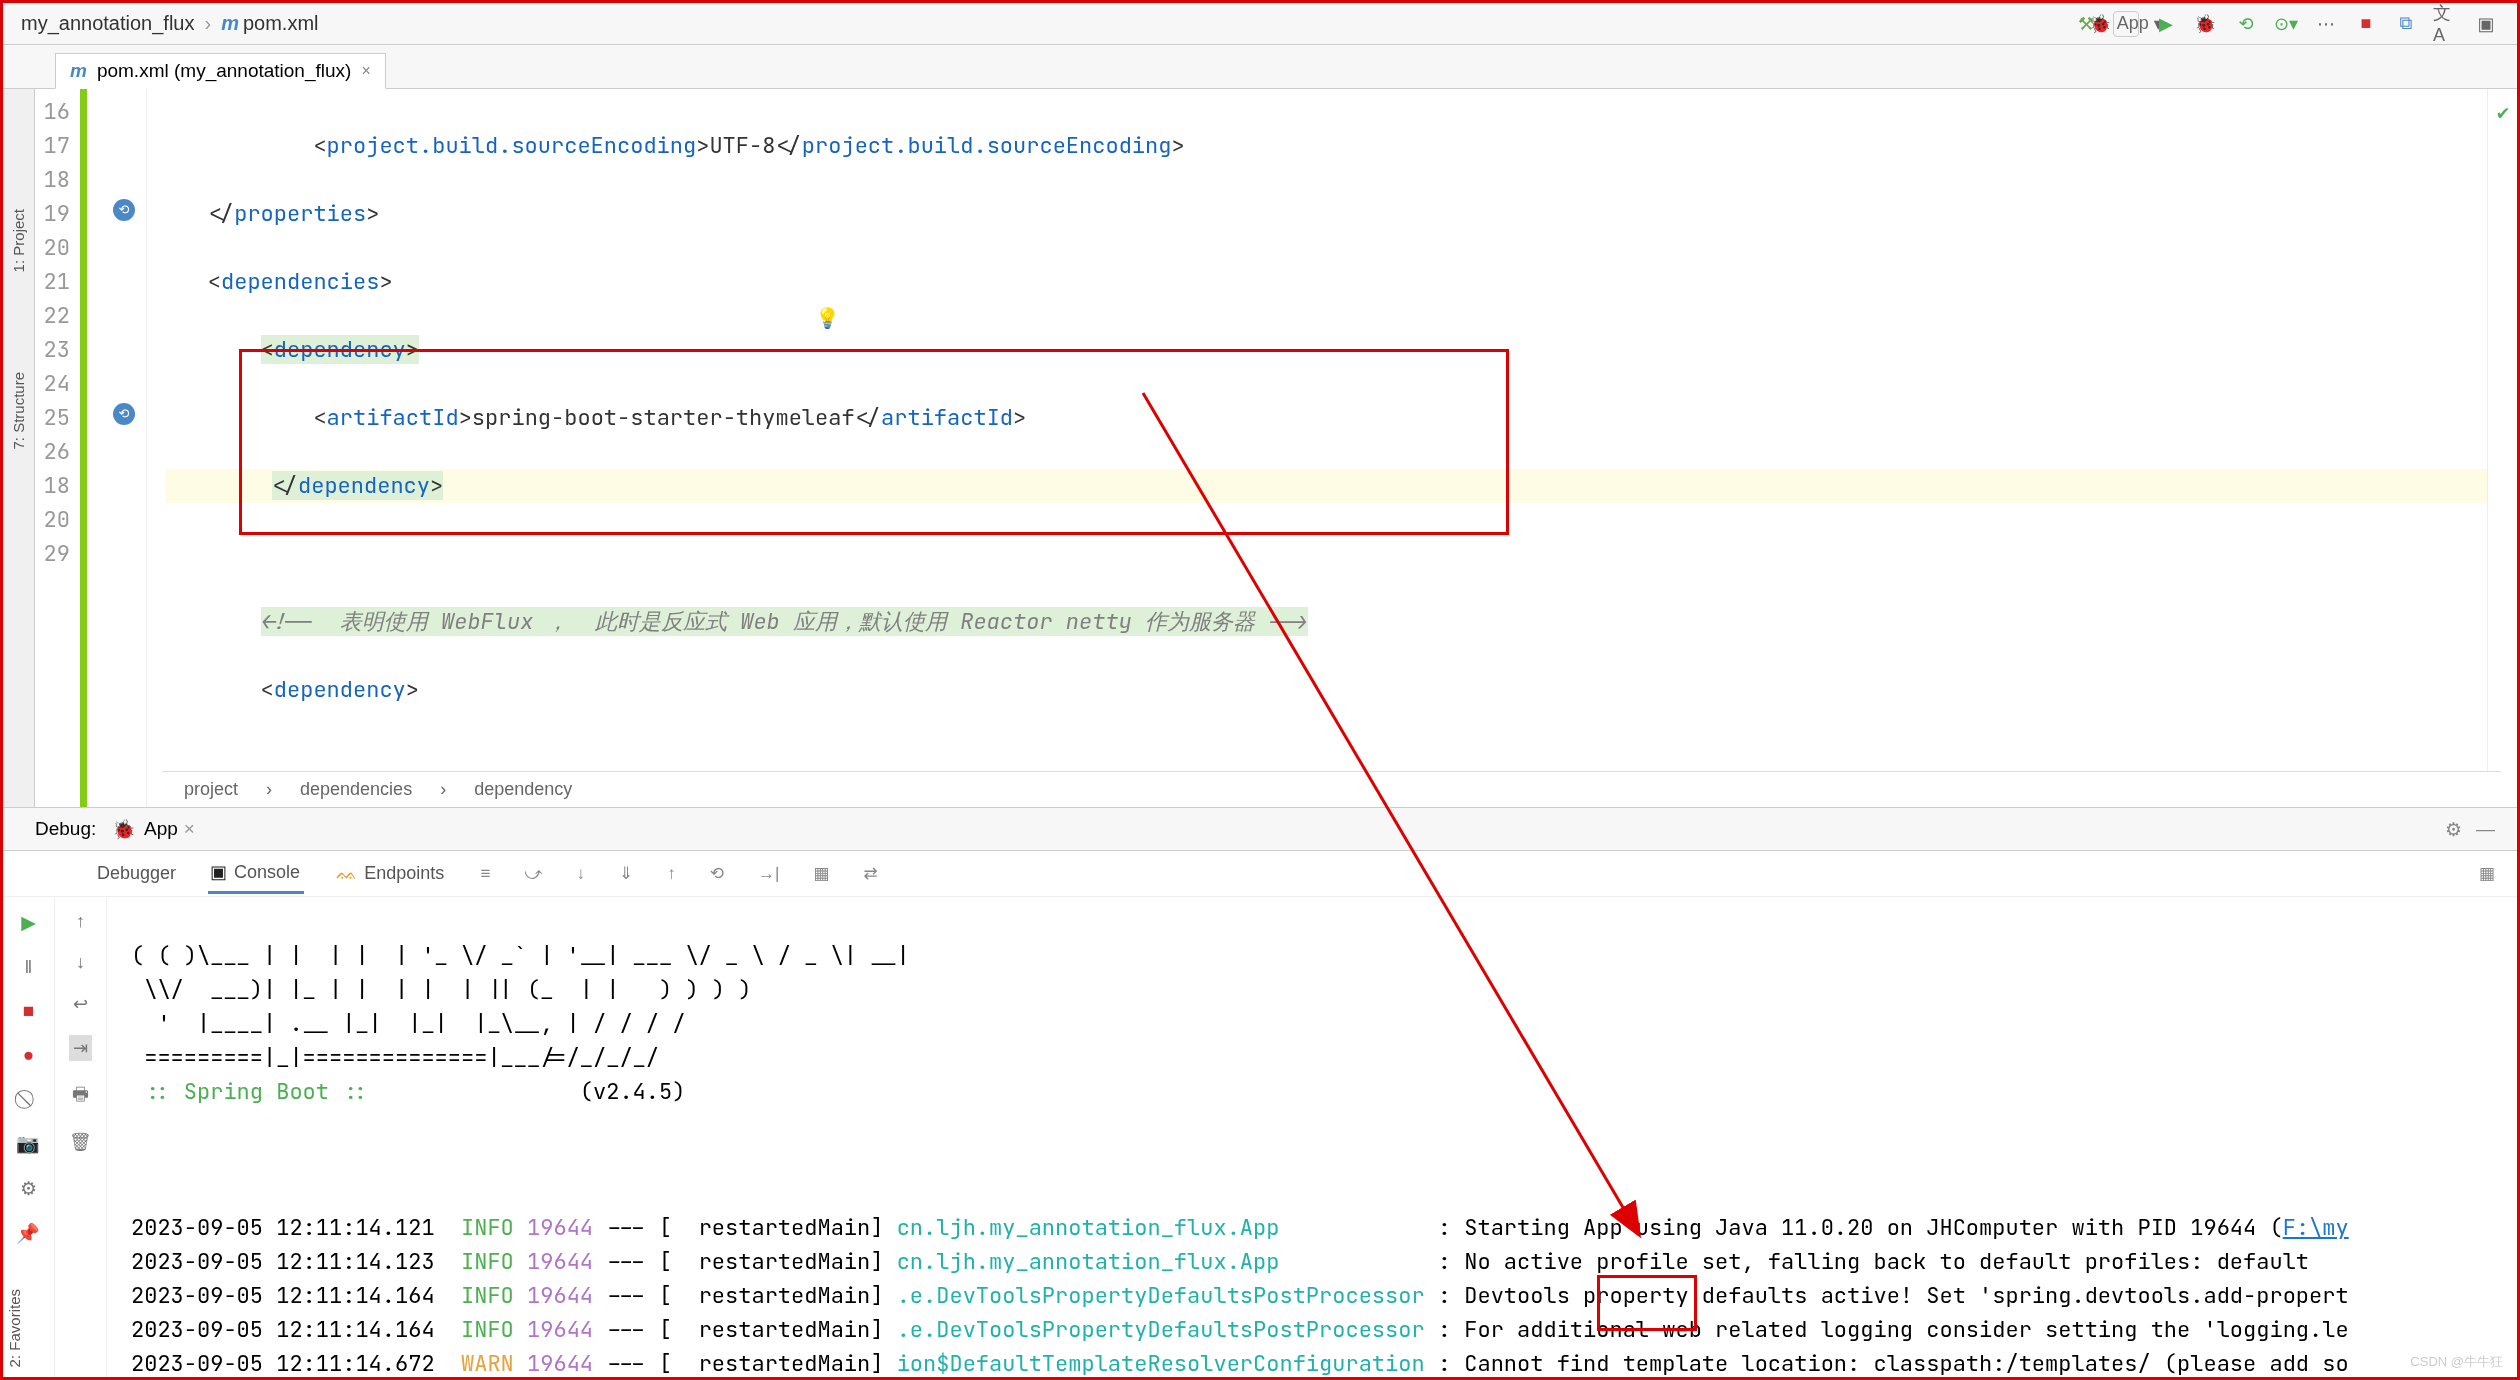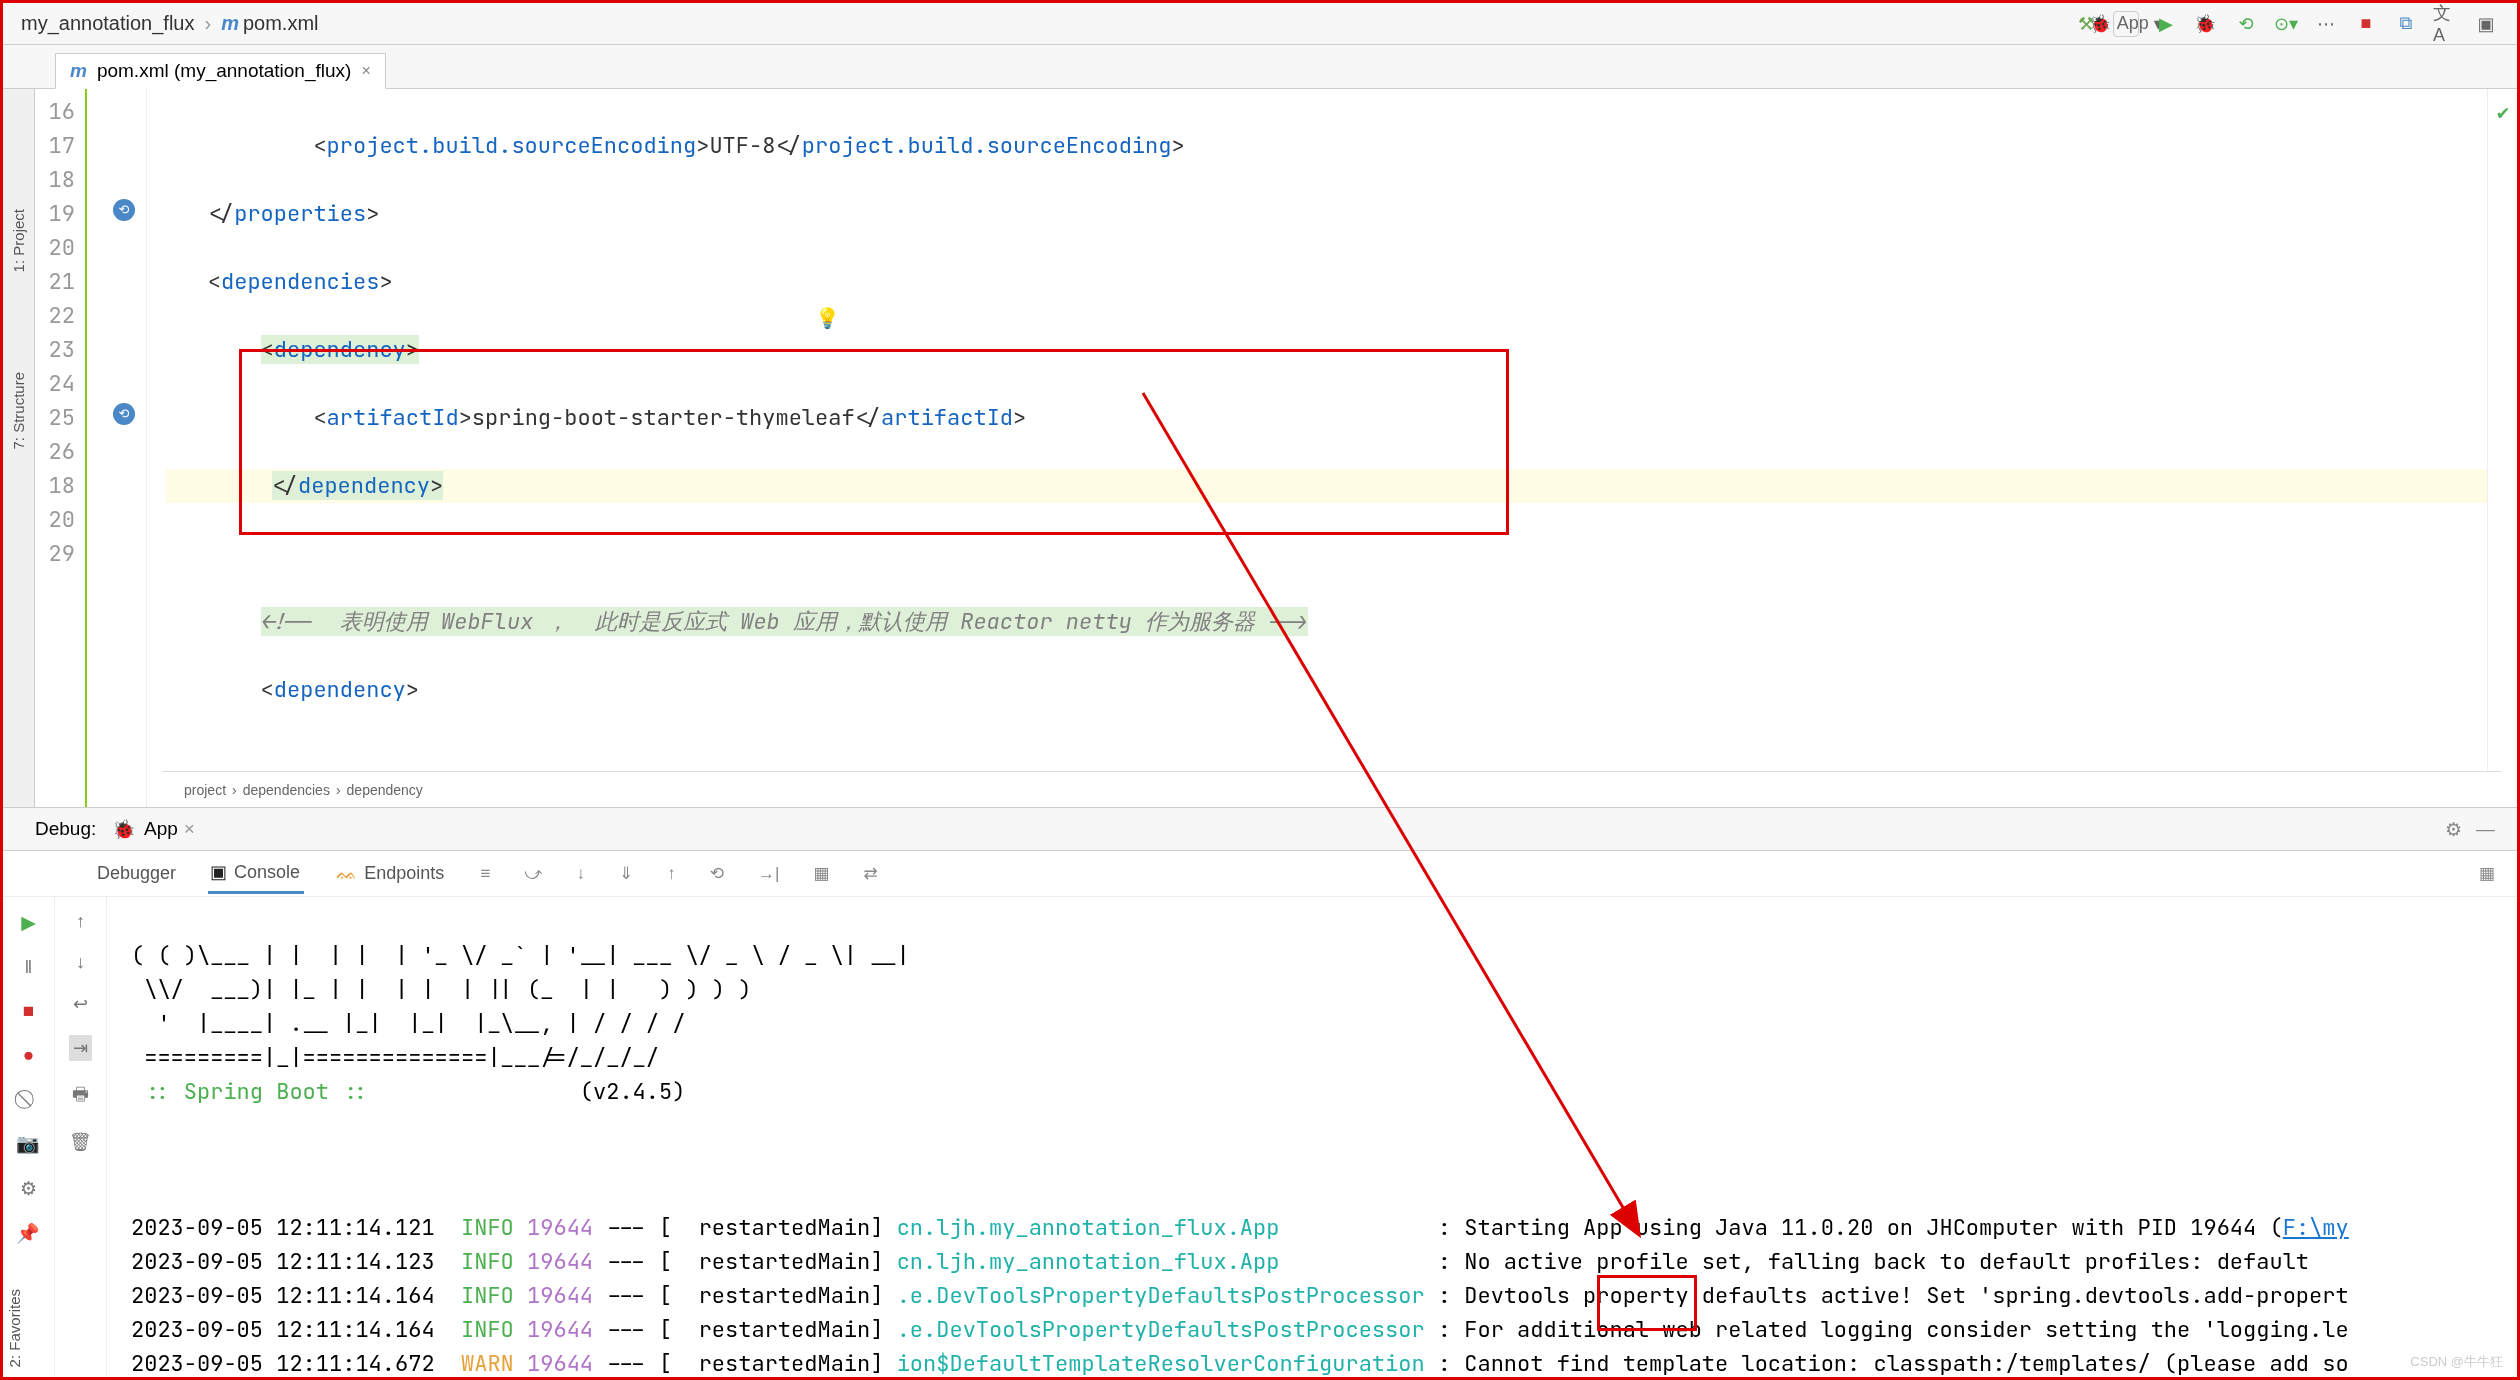--- a/index.html
+++ b/index.html
@@ -18,37 +18,37 @@
 .tabrow { height: 44px; display: flex; align-items: flex-end; padding: 0 22px 0 52px; border-bottom: 1px solid #ccc; background: #f7f7f7; }
 .filetab { background: #fff; border: 1px solid #ccc; border-bottom: 1px solid #fff; padding: 6px 14px; display: flex; align-items: center; gap: 10px; font-size: 19px; position: relative; top: 1px; }
 .filetab .x { color: #888; font-size: 16px; }
 
 .main { flex: 1; display: flex; overflow: hidden; }
 .leftrail { width: 32px; background: #f0f0f0; border-right: 1px solid #ccc; display: flex; flex-direction: column; align-items: center; padding-top: 120px; gap: 100px; }
 .leftrail span { writing-mode: vertical-rl; transform: rotate(180deg); font-size: 15px; color: #555; }
 
 .editor { flex: 1; display: flex; flex-direction: column; overflow: hidden; position: relative; }
 .code { flex: 1; display: flex; font-family: "JetBrains Mono", Consolas, monospace; font-size: 22px; line-height: 34px; overflow: hidden; position: relative; }
-.gutter { width: 52px; text-align: right; color: #999; padding: 6px 10px 6px 0; background: #fff; user-select: none; border-right: 2px solid #84cc16; }
+.gutter { width: 52px; text-align: right; color: #999; padding: 6px 10px 6px 0; background: #fff; user-select: none; border-right: 7px solid #84cc16; }
 .markers { width: 32px; background: #fff; padding-top: 6px; }
 .fold { width: 28px; background: #fff; border-right: 1px solid #eee; }
 .src { flex: 1; padding: 6px 0 6px 8px; white-space: pre; }
 .src .l { display: block; height: 34px; }
 .tag { color: #1565c0; }
 .txt { color: #333; }
 .cmt { color: #808080; font-style: italic; }
 .hl-tag { background: #dff0d8; }
 .hl-line { background: #fffce6; display: inline-block; width: 100%; margin-left: 11px; }
 .bulb { position: absolute; left: 780px; top: 212px; font-size: 20px; }
 .ring { position: absolute; left: 78px; width: 22px; height: 22px; border-radius: 50%; background: #4a88c7; display: flex; align-items: center; justify-content: center; color: #fff; font-size: 13px; }
 .redbox { position: absolute; border: 3px solid #d00; }
 .rightgut { width: 30px; background: #fff; border-left: 1px solid #eee; }
 .chk { position: absolute; right: 8px; top: 6px; color: #4caf50; font-size: 20px; }
 
-.nav { position: absolute; left: 127px; right: 16px; bottom: 0; height: 36px; border-top: 1px solid #ddd; display: flex; align-items: center; padding: 0 22px; font-size: 14px; color: #666; gap: 6px; background: #fff; }
+.nav { position: absolute; left: 127px; right: 16px; bottom: 0; height: 36px; border-top: 1px solid #ddd; display: flex; align-items: center; padding: 0 22px; font-size: 18px; color: #666; gap: 28px; background: #fff; }
 
 .debugbar { height: 44px; border-top: 1px solid #ccc; border-bottom: 1px solid #ccc; display: flex; align-items: center; padding: 0 22px 0 32px; background: #f7f7f7; font-size: 19px; }
 .debugbar .bug { color: #6aa84f; margin: 0 8px 0 16px; }
 .debugbar .gear { margin-left: auto; color: #888; margin-right: 14px; }
 
 .debugtabs { height: 46px; display: flex; align-items: center; padding: 0 0 0 92px; gap: 30px; border-bottom: 1px solid #eee; }
 .debugtabs span { font-size: 18px; color: #555; padding: 8px 2px; }
 .debugtabs .active { border-bottom: 3px solid #4a88c7; color: #222; font-weight: 500; }
 .debugtabs .ico { color: #888; font-size: 17px; }
 

